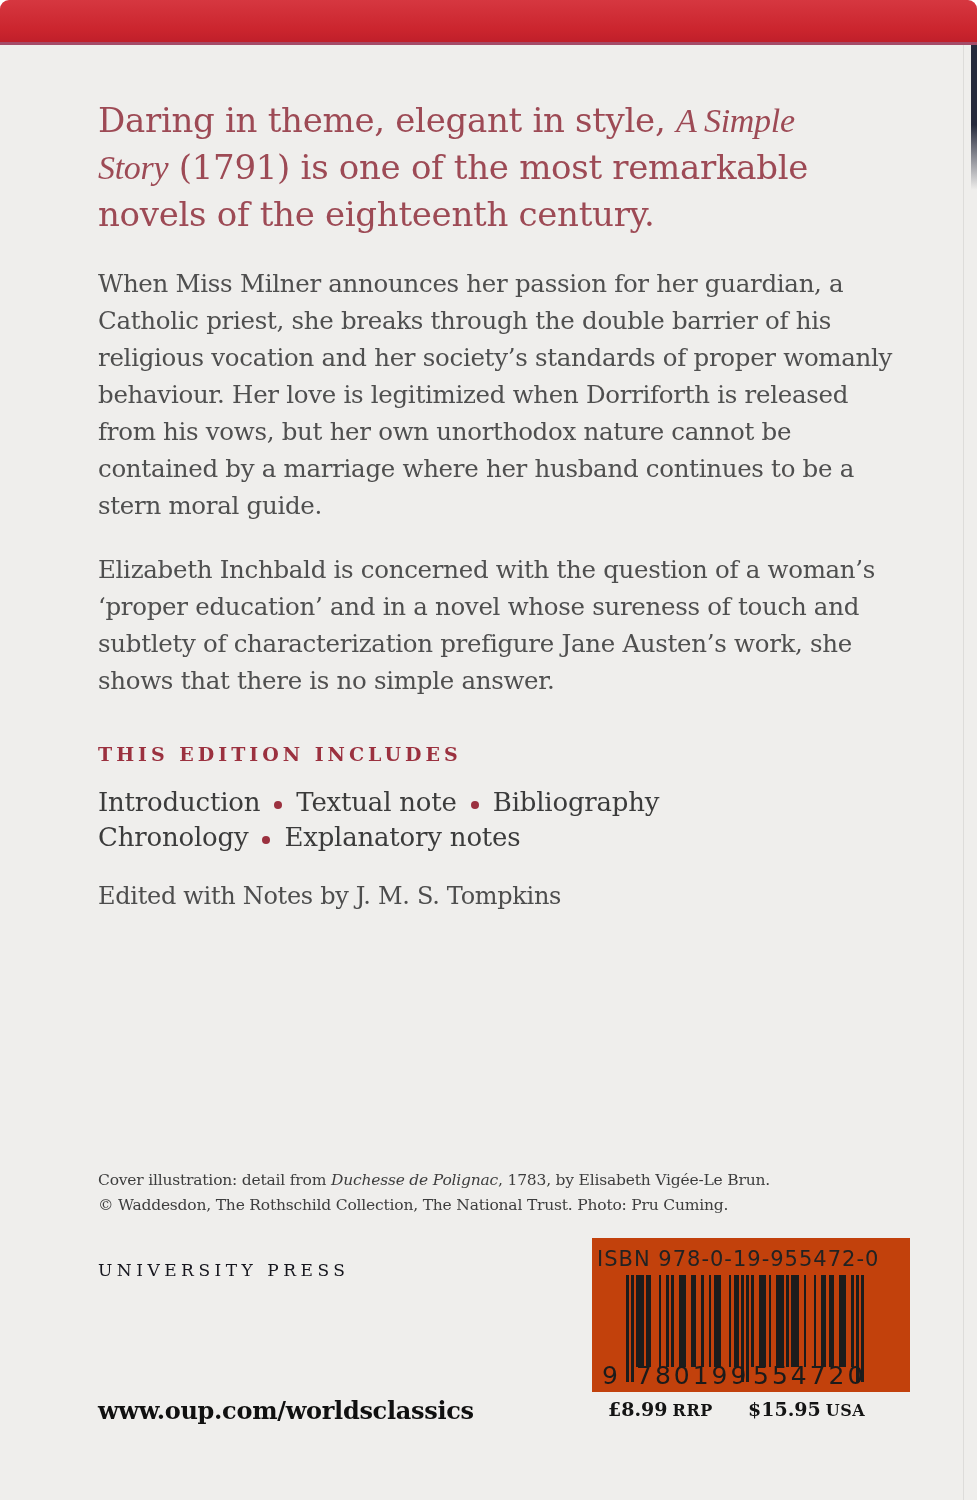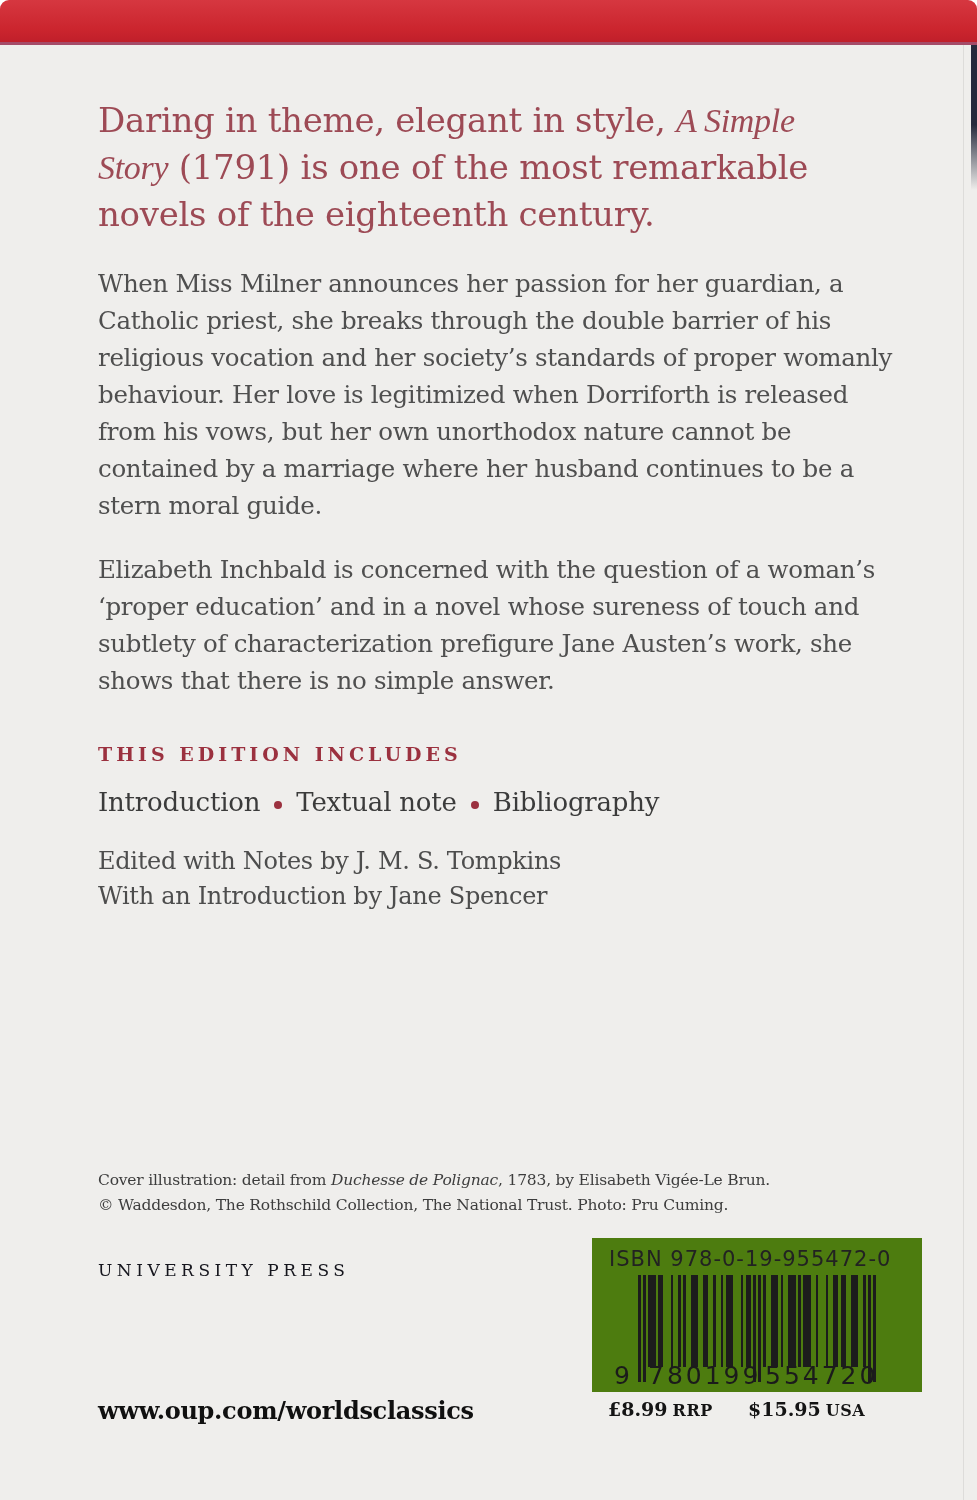--- a/index.html
+++ b/index.html
@@ -35,21 +35,21 @@
 
   .credit{position:absolute;left:98px;top:1168px;color:#3d3d3d;font-size:15.5px;
         line-height:25px;letter-spacing:-0.2px;width:720px;}
   .credit .it{font-style:italic;}
 
   .oxford{position:absolute;left:98px;top:1252px;color:#15151d;}
   .oxford .name{font-size:49px;letter-spacing:1px;line-height:50px;}
   .oxford .sub{font-size:17px;letter-spacing:4.5px;margin-top:8px;font-weight:500;}
 
   .isbn-panel{position:absolute;left:592px;top:1238px;width:318px;height:154px;
-        background:#4d7c0f;padding-left:12px;}
+        background:#c2410c;}
   .isbn-label{font-family:"DejaVu Sans", sans-serif;color:#222;font-size:21px;
         letter-spacing:1px;margin:9px 0 4px 5px;white-space:nowrap;}
   .barcode{position:relative;margin-left:34px;width:238px;height:118px;}
   .bars{display:flex;align-items:flex-start;height:108px;}
   .m{width:2.5px;height:92px;flex:none;}
   .m.bar{background:#1c1c1c;}
   .m.tall{height:107px;}
   .bc-digits{position:absolute;top:86px;left:0;width:238px;height:30px;
         font-family:"DejaVu Sans", sans-serif;font-size:25px;color:#1b1b1b;}
   .bc-d9{position:absolute;left:-24px;top:0;}
@@ -84,24 +84,28 @@
 
     <div class="edition-block">
       <div class="edition-heading">THIS EDITION INCLUDES</div>
       <div class="edition-line">
         <span>Introduction</span>
         <span class="bullet"></span>
         <span>Textual note</span>
         <span class="bullet"></span>
         <span>Bibliography</span>
       </div>
+      <div class="edition-line">
+        <span>Chronology</span>
+        <span class="bullet"></span>
+        <span>Explanatory notes</span>
+      </div>
     </div>
 
     <div class="editor-line">Edited with Notes by J. M. S. Tompkins</div>
-    <div class="editor-line">With an Introduction by Jane Spencer</div>
   </div>
 
   <div class="credit">
     <div><span>Cover illustration: detail from </span><span class="it">Duchesse de Polignac</span><span>, 1783, by Elisabeth Vigée-Le Brun.</span></div>
     <div>© Waddesdon, The Rothschild Collection, The National Trust. Photo: Pru Cuming.</div>
   </div>
 
   <div class="oxford">
     <div class="sub">UNIVERSITY PRESS</div>
   </div>

